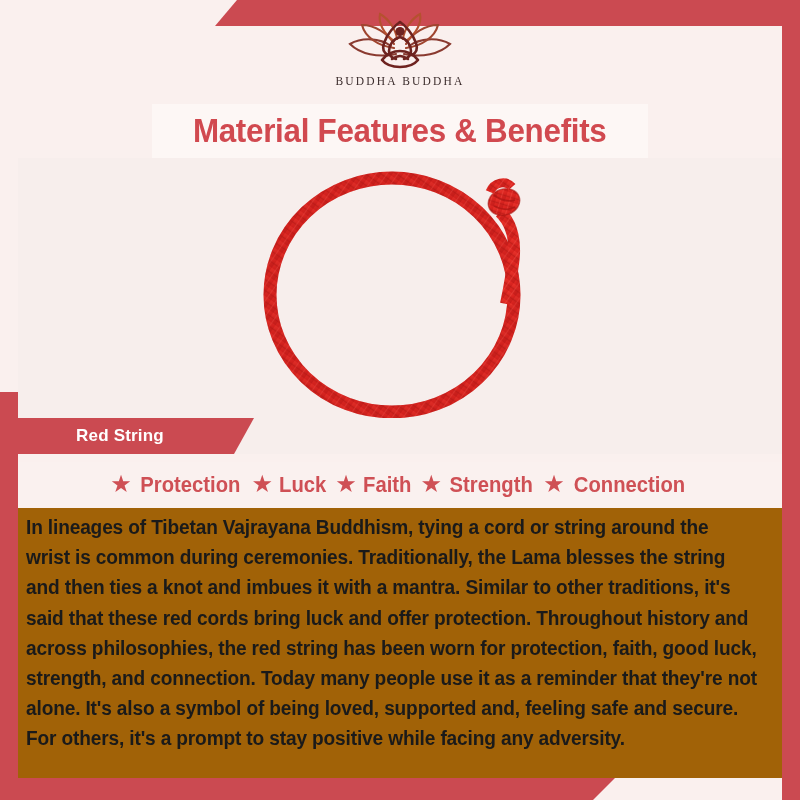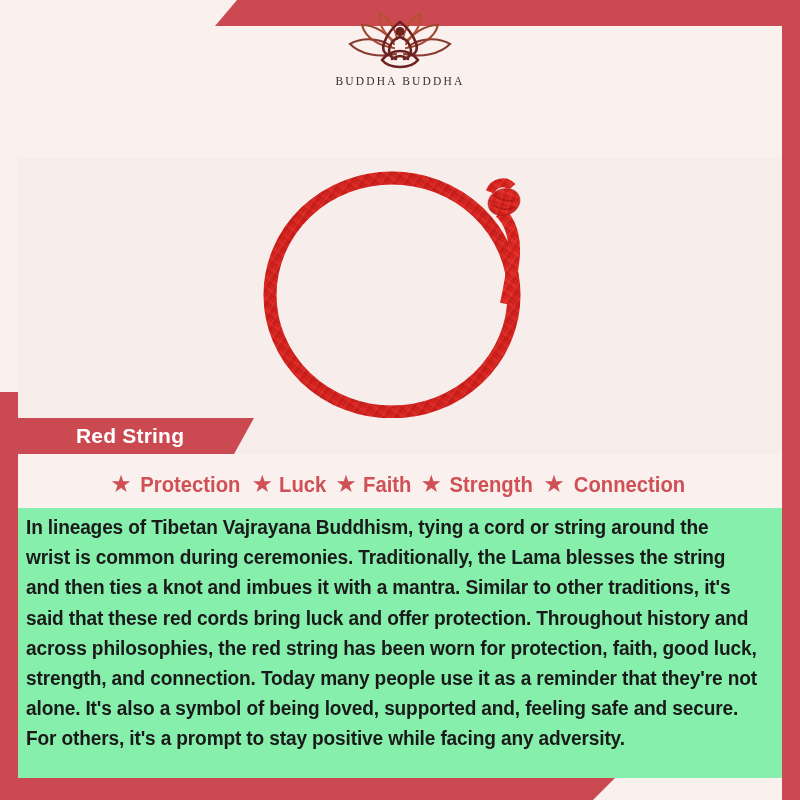--- a/index.html
+++ b/index.html
@@ -79,21 +79,21 @@
   
   .label-banner {
     position:absolute; top:418px; left:18px; width:236px; height:36px;
     background:#cb4a51;
     clip-path: polygon(0 0, 100% 0, calc(100% - 20px) 100%, 0 100%);
     display:flex; align-items:center;
     z-index:5;
   }
   .label-banner span {
     color:#ffffff;
-    font-size:21px;
+    font-size:17px;
     font-weight:bold;
     margin-left:58px;
     letter-spacing:0.2px;
   }
   .label-strip {
     position:absolute; top:418px; left:18px; width:764px; height:36px;
     background:#f7eeec;
   }
 
   
@@ -114,21 +114,21 @@
     color:#cf5055;
     font-size:22px;
     font-weight:bold;
     transform:scaleX(0.92);
     white-space:nowrap;
   }
 
   
   .body-card {
     position:absolute; top:508px; left:18px; width:764px; height:270px;
-    background:#86efac;
+    background:#a16207;
     padding:4px 14px 0 8px;
   }
   .body-text {
     color:#1a1a1a;
     font-size:19.4px;
     line-height:30.2px;
     font-weight:bold;
     letter-spacing:-0.15px;
     transform:scaleX(0.985);
     transform-origin:left top;
@@ -166,20 +166,23 @@
         <path d="M66 27 C59 29 55 35 55 41 C55 45 58 48 62 49"></path>
         <path d="M66 27 C73 29 77 35 77 41 C77 45 74 48 70 49"></path>
 
         <path d="M48 50 C52 44 60 41 66 41 C72 41 80 44 84 50 C80 55 72 57 66 57 C60 57 52 55 48 50"></path>
         <path d="M58 49 C61 47 64 46 66 46 C68 46 71 47 74 49"></path>
       </g>
     </svg>
     <div class="logo-text">BUDDHA BUDDHA</div>
   </div>
 
+  <div class="title-band">
+    <div class="title-text">Material Features &amp; Benefits</div>
+  </div>
 
   <div class="hero">
     <svg class="bracelet" width="340" height="274" viewBox="0 0 340 274">
       <defs>
         <linearGradient id="cordg" x1="0" y1="0" x2="1" y2="1">
           <stop offset="0%" stop-color="#e8332c"></stop>
           <stop offset="50%" stop-color="#d9241f"></stop>
           <stop offset="100%" stop-color="#c21c1a"></stop>
         </linearGradient>
         <pattern id="braid" width="9" height="9" patternUnits="userSpaceOnUse" patternTransform="rotate(35)">

